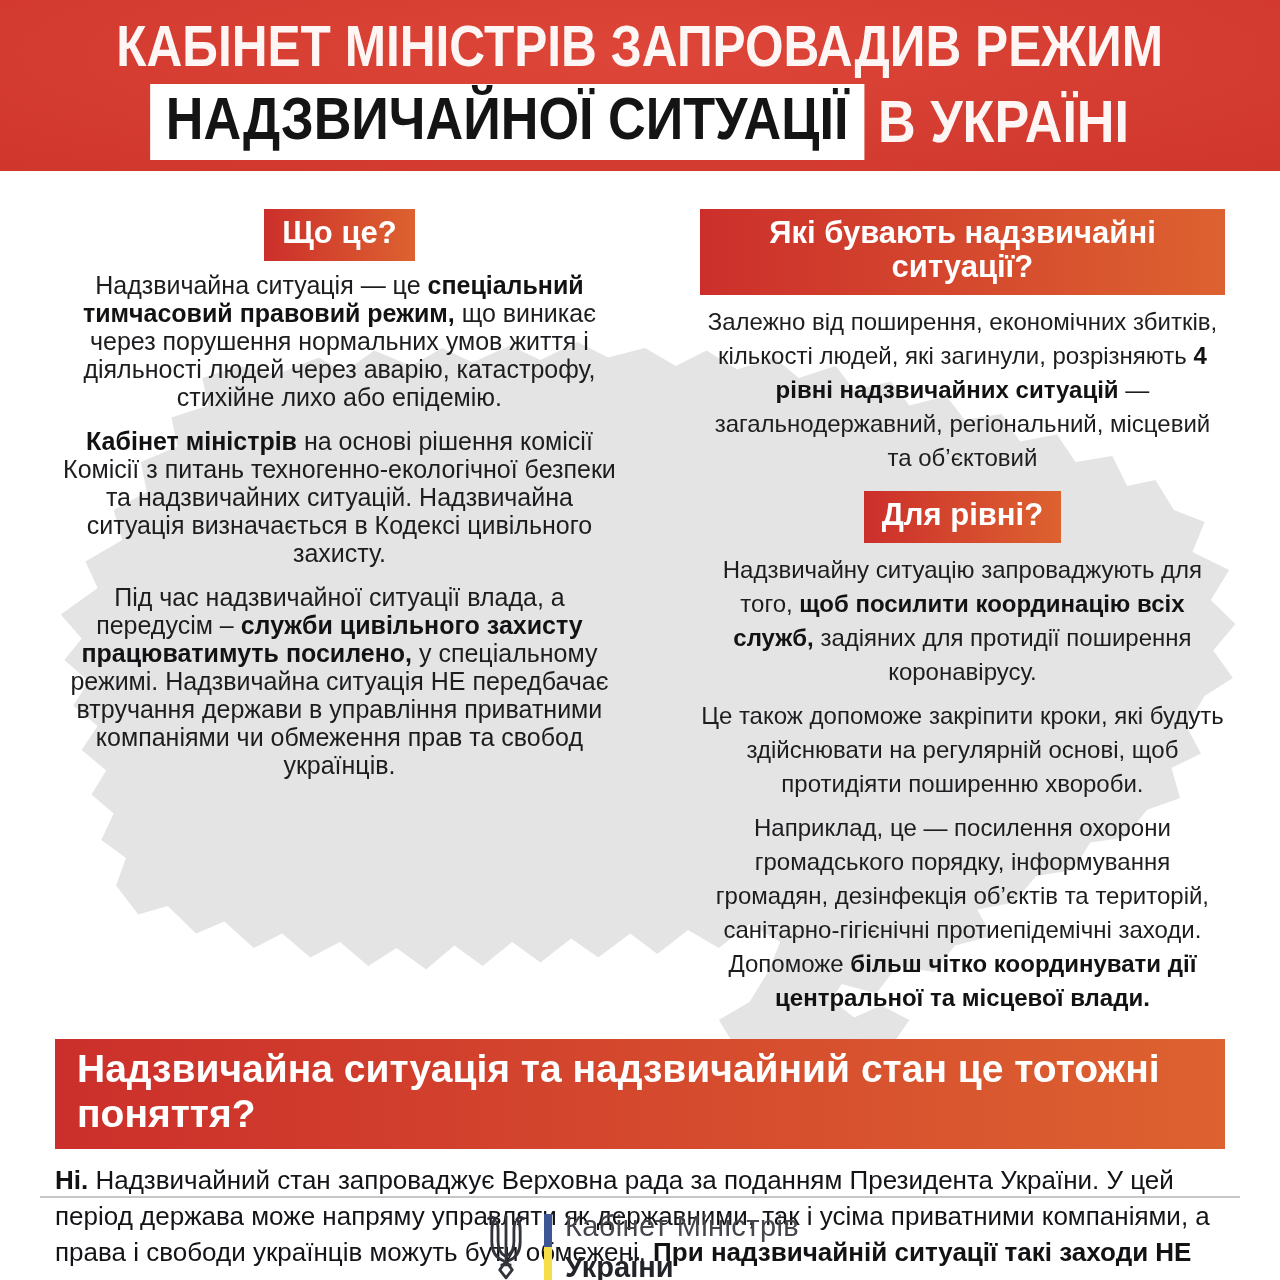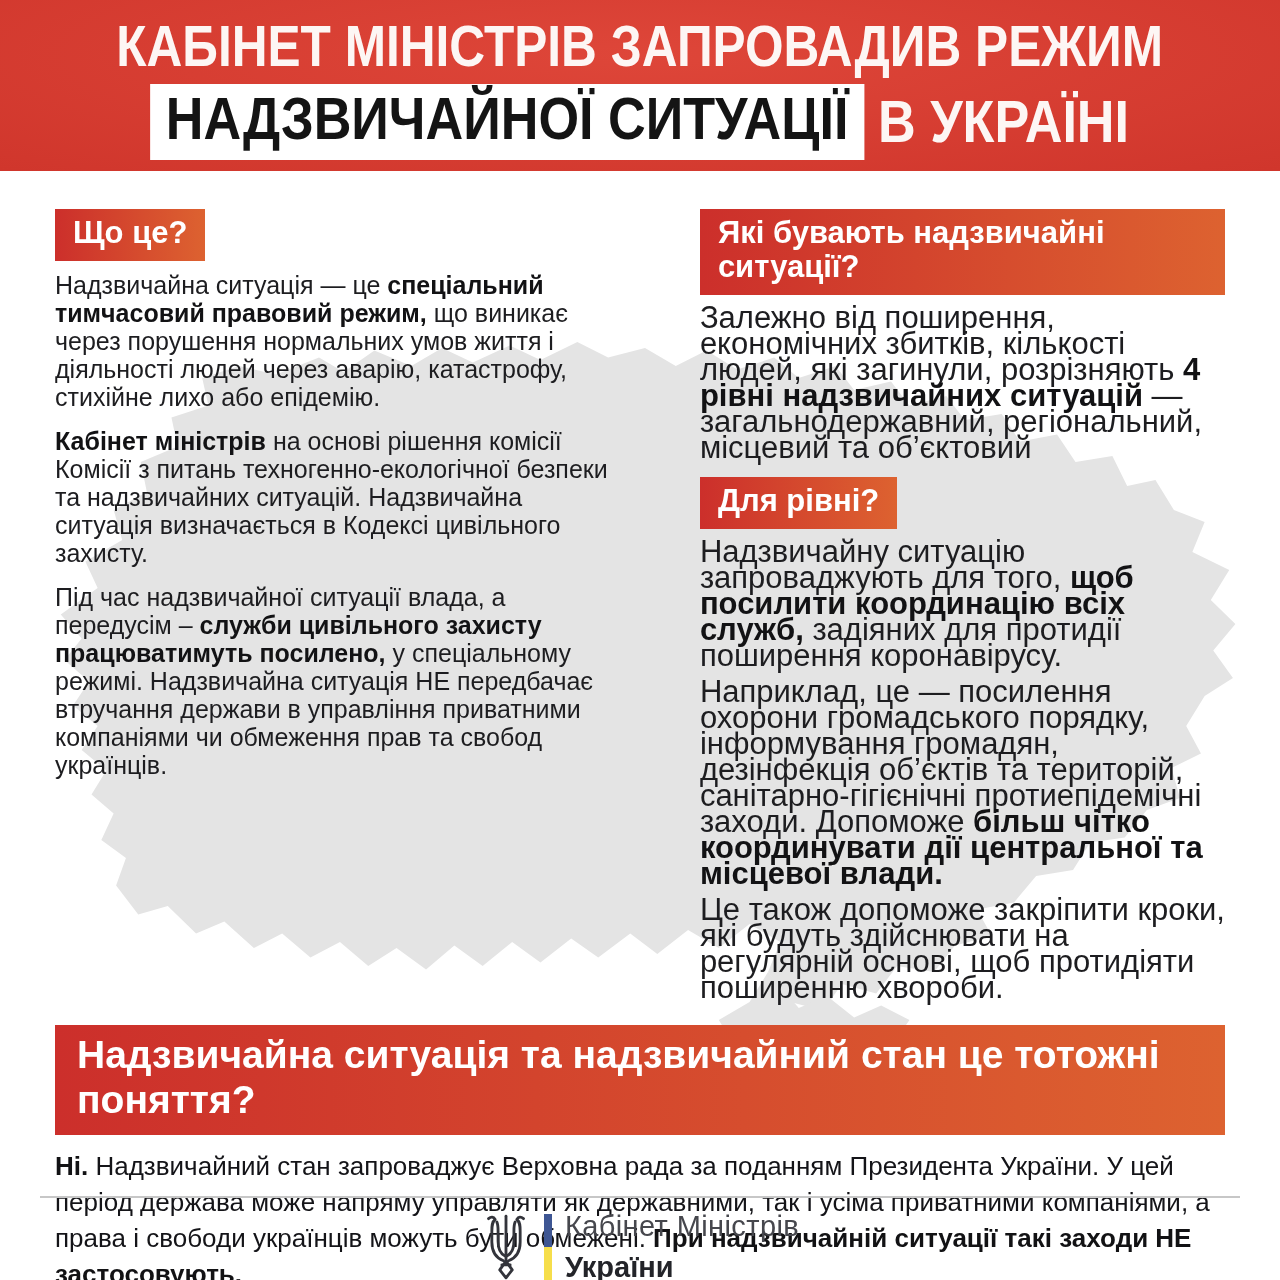--- a/index.html
+++ b/index.html
@@ -19,33 +19,33 @@
            font-weight:bold; line-height:1.04; }
   .hline1 { color:#fdf6f4; font-size:57px; }
   .hline2 { font-size:60px; margin-top:8px; display:flex; align-items:center; }
   .hl-box { background:#ffffff; color:#141414; padding:4px 18px 10px; display:inline-block; }
   .hl-rest { color:#fdf6f4; margin-left:16px; }
   
   .map-wrap { position:absolute; left:30px; top:300px; width:1230px; height:840px; z-index:0; }
   .map-wrap svg { width:100%; height:100%; }
   
   .content { position:relative; z-index:1; padding:38px 55px 0; }
-  .cols { display:flex; gap:76px; }
+  .cols { display:flex; gap:76px;text-align:center; }
   .col-left  { width:585px; }
   .col-right { width:540px; }
   .chip {
     display:inline-block;
     background:linear-gradient(90deg,#cc2f2b 0%,#dd6230 100%);
     color:#fff; font-weight:bold; font-size:31px; line-height:1.1;
     padding:7px 18px 11px;
   }
   .section { margin-bottom:16px; }
   .section p { color:#1d1d20; margin:10px 0 6px; }
   .col-left  .section p { font-size:25px; line-height:28px; }
-  .col-right .section p { font-size:31px; line-height:26px; margin-bottom:8px; }
+  .col-right .section p { font-size:24px; line-height:34px; margin-bottom:8px; }
   .section p b, .bottom-para b { font-weight:bold; color:#121214; }
   
   .banner-row { margin-top:8px; }
   .banner {
     display:inline-block;
     background:linear-gradient(90deg,#cc2f2b 0%,#dd6230 100%);
     color:#fff; font-weight:bold; font-size:39px; line-height:1.15;
     padding:8px 22px 12px;
   }
   .bottom-para { margin-top:13px; font-size:26px; line-height:36px; color:#141418; max-width:1172px; }
@@ -99,22 +99,22 @@
     <div class="col-right">
 
       <div class="section">
         <span class="chip">Які бувають надзвичайні ситуації?</span>
         <p><span>Залежно від поширення, економічних збитків, кількості людей, які загинули, розрізняють </span><b>4 рівні надзвичайних ситуацій</b><span> — загальнодержавний, регіональний, місцевий та об’єктовий</span></p>
       </div>
 
       <div class="section">
         <span class="chip">Для рівні?</span>
         <p><span>Надзвичайну ситуацію запроваджують для того, </span><b>щоб посилити координацію всіх служб,</b><span> задіяних для протидії поширення коронавірусу.</span></p>
+        <p><span>Це також допоможе закріпити кроки, які будуть здійснювати на регулярній основі, щоб протидіяти поширенню хвороби.</span></p>
         <p><span>Наприклад, це — посилення охорони громадського порядку, інформування громадян, дезінфекція об’єктів та територій, санітарно-гігієнічні протиепідемічні заходи. Допоможе </span><b>більш чітко координувати дії центральної та місцевої влади.</b></p>
-        <p><span>Це також допоможе закріпити кроки, які будуть здійснювати на регулярній основі, щоб протидіяти поширенню хвороби.</span></p>
       </div>
 
     </div>
   </div>
 
   <div class="banner-row">
     <span class="banner">Надзвичайна ситуація та надзвичайний стан це тотожні поняття?</span>
   </div>
   <p class="bottom-para"><b>Ні.</b><span> Надзвичайний стан запроваджує Верховна рада за поданням Президента України. У цей період держава може напряму управляти як державними, так і усіма приватними компаніями, а права і свободи українців можуть бути обмежені. </span><b>При надзвичайній ситуації такі заходи НЕ застосовують.</b></p>
 </div>

